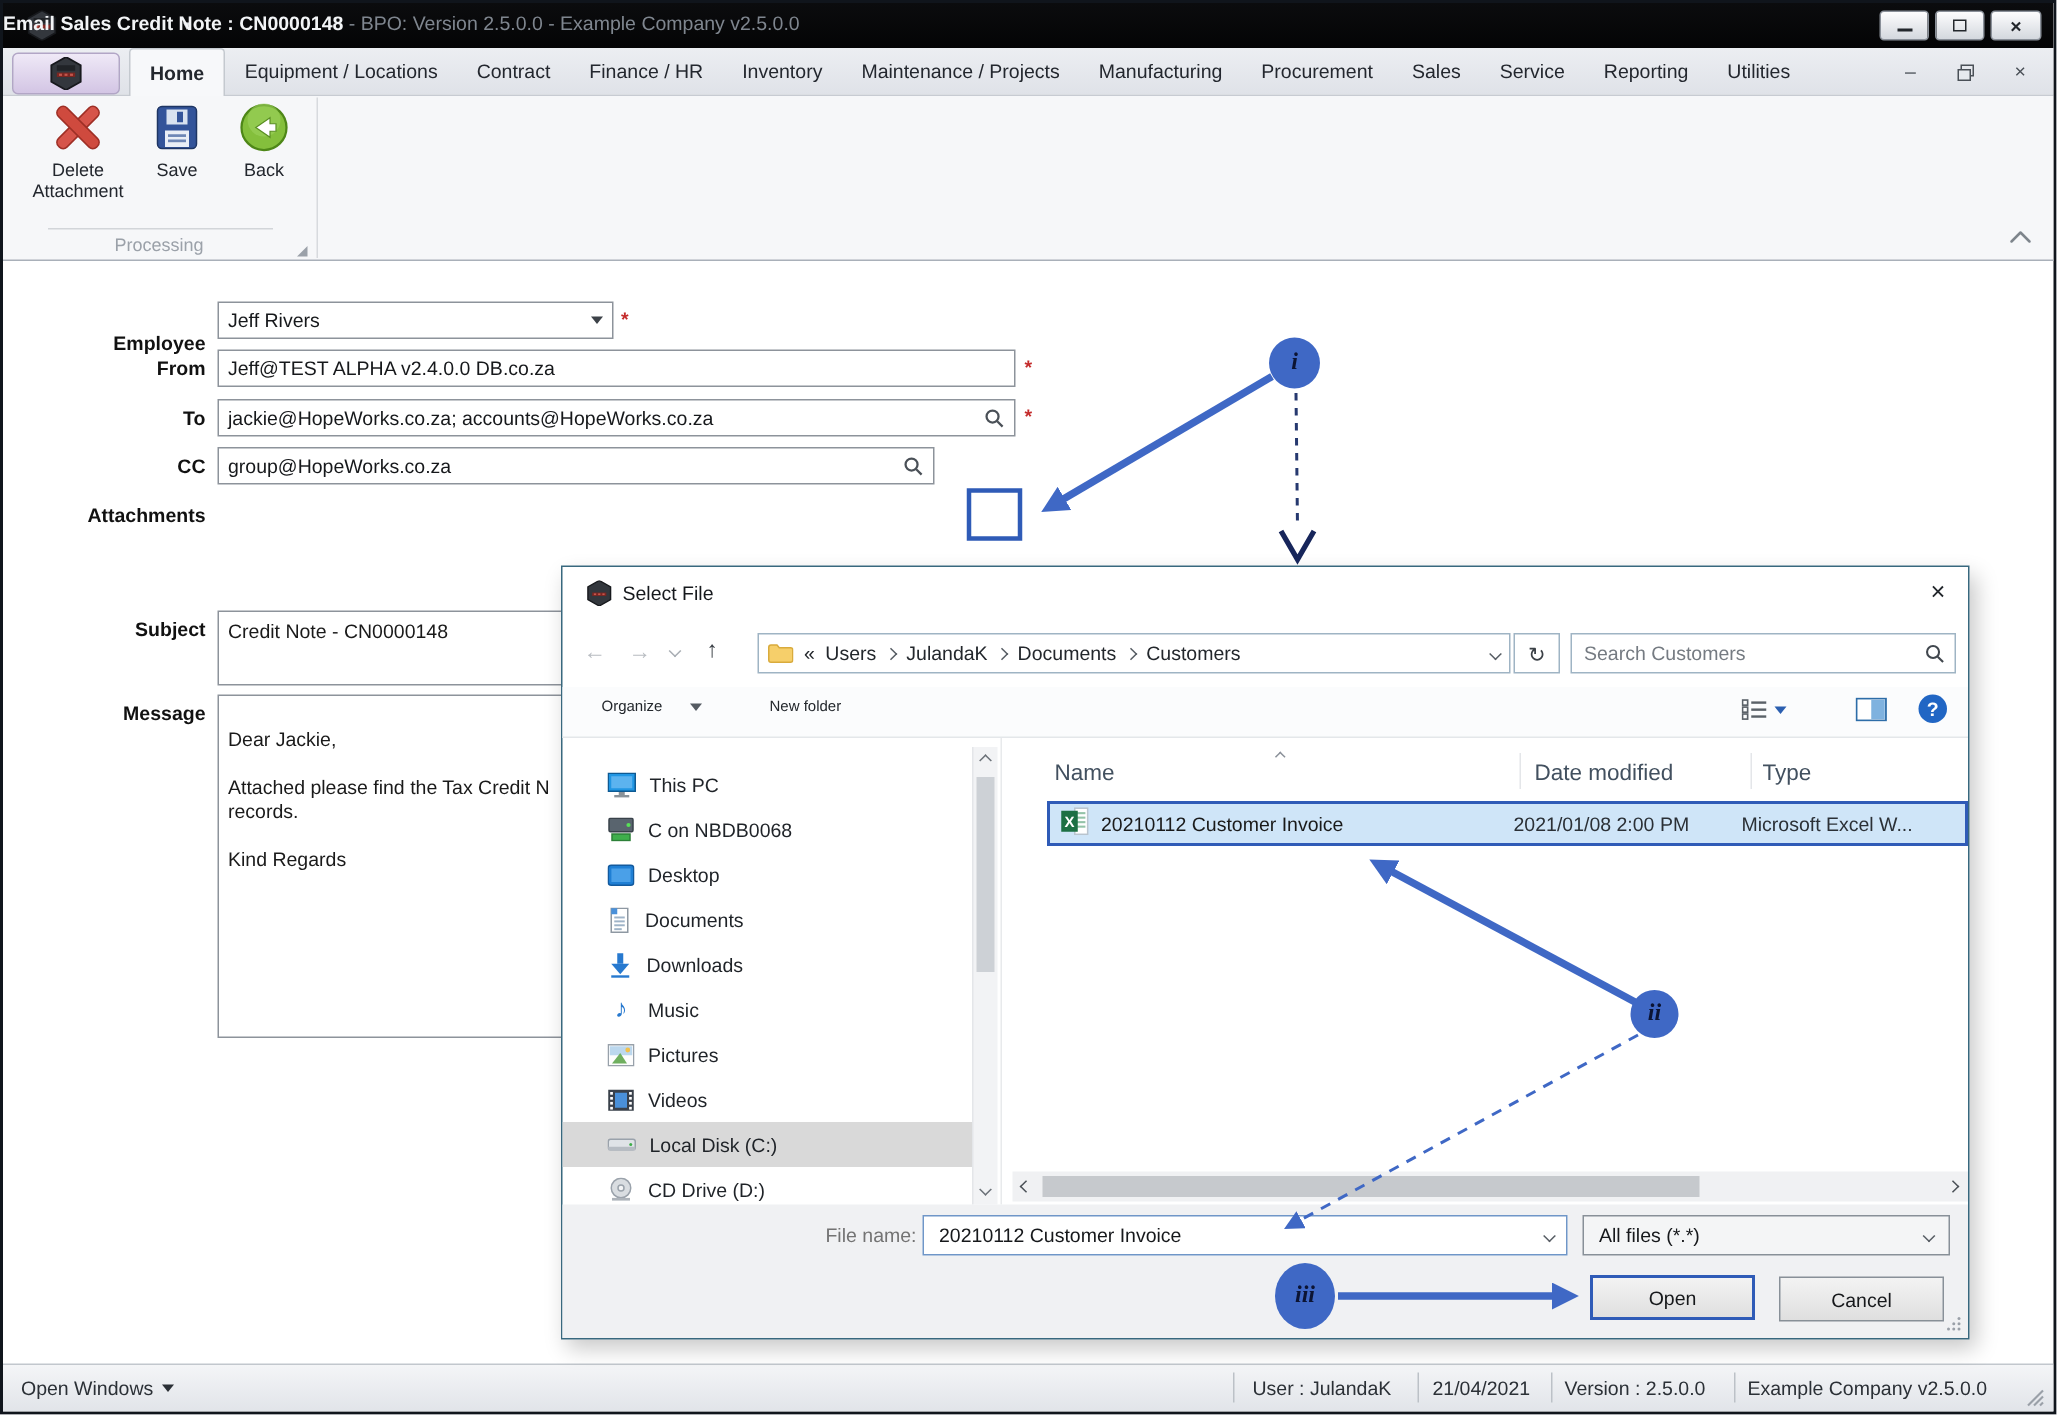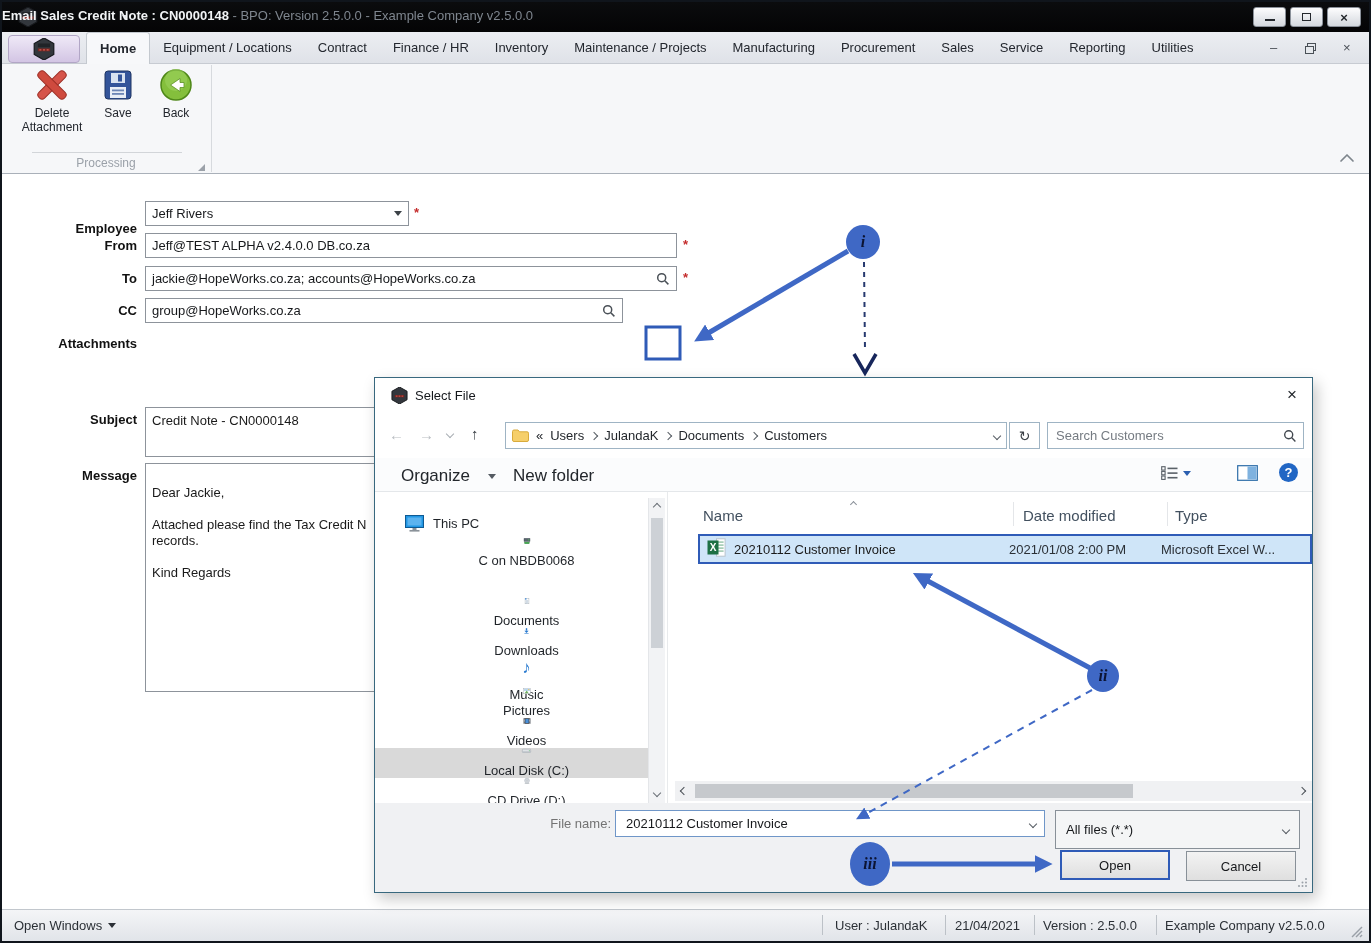--- a/index.html
+++ b/index.html
@@ -61,35 +61,35 @@
   .dlg-close{left:903px;top:6px;width:28px;height:22px;text-align:center;font-size:17px;color:#23272c;line-height:22px;}
   .navglyph{font-size:15px;color:#3b4046;}
   .navglyph.dis{color:#b9bdc2;}
   .crumbbox{left:130px;top:44px;width:502px;height:27px;background:#fff;border:1px solid #9fb4c4;display:flex;align-items:center;padding:0 6px;gap:7px;}
   .crumb{color:#23272c;white-space:nowrap;}
   .searchbox{left:672px;top:44px;width:257px;height:27px;background:#fff;border:1px solid #9fb4c4;display:flex;align-items:center;padding:0 6px;}
   .searchbox input{border:none;outline:none;flex:1;font-family:"Liberation Sans",sans-serif;font-size:13px;color:#42474d;background:transparent;}
   .searchbox input::placeholder{color:#757b82;}
   .refbtn{left:634px;top:44px;width:31px;height:27px;border:1px solid #9fb4c4;background:#fff;display:flex;align-items:center;justify-content:center;color:#3b4046;font-size:14px;}
   .dlg-toolbar{left:0;top:80px;width:937px;height:34px;background:#fbfcfd;border-bottom:1px solid #e4e7ea;}
-  .tool-txt{font-size:17px;color:#23272c;display:flex;align-items:center;gap:18px;}
+  .tool-txt{font-size:10px;color:#23272c;display:flex;align-items:center;gap:18px;}
   .sidebar{left:0;top:114px;width:273px;height:311px;overflow:hidden;}
   .side-item{position:absolute;left:0;width:273px;height:30px;display:flex;align-items:center;gap:9px;padding-left:30px;font-size:13px;color:#1f2328;}
-  .side-item.child{flex-direction:column;}
+  .side-item.child{}
   .side-item.selected{background:#d9d9d9;}
   .vscroll{left:273px;top:120px;width:17px;height:305px;background:#f2f3f5;border-left:1px solid #e4e6e9;}
   .vthumb{left:2px;top:20px;width:12px;height:130px;background:#cdd1d6;}
   .filepane-sep{left:292px;top:114px;width:1px;height:311px;background:#e8eaec;}
   .colhead{font-size:15px;color:#42505f;}
   .filerow{left:323px;top:156px;width:614px;height:30px;background:#cfe5f8;border:2px solid #2f5bb7;display:flex;align-items:center;}
   .hscroll{left:300px;top:403px;width:637px;height:20px;background:#f0f1f3;display:flex;align-items:center;}
   .hthumb{position:absolute;left:20px;top:3px;width:438px;height:14px;background:#c6c9cd;}
   .fname-combo{left:240px;top:432px;width:430px;height:27px;background:#fff;border:1px solid #6f96c8;display:flex;align-items:center;padding:0 8px;}
   .fname-combo input{border:none;outline:none;flex:1;font-family:"Liberation Sans",sans-serif;font-size:13px;color:#16181b;background:transparent;}
-  .ftype{left:680px;top:432px;width:245px;height:39px;background:#f4f5f6;border:1px solid #889098;display:flex;align-items:center;padding:0 10px;color:#16181b;}
+  .ftype{left:680px;top:432px;width:245px;height:27px;background:#f4f5f6;border:1px solid #889098;display:flex;align-items:center;padding:0 10px;color:#16181b;}
   .btn{height:30px;background:linear-gradient(#f3f3f3,#dfdfdf);display:flex;align-items:center;justify-content:center;font-size:13px;color:#16181b;}
   .btn.default{border:2px solid #2f5bb7;}
   .btn.normal{border:1px solid #889098;}
   .grip{color:#9aa0a8;}
   
   .statusbar{left:0;top:907px;width:100%;height:32px;background:linear-gradient(#f4f5f7,#e1e4e9);border-top:1px solid #c2c7cd;}
   .sb-text{font-size:13px;color:#2b3036;}
   .sb-div{top:913px;width:1px;height:20px;background:#bcc1c7;}
   
   .ann-circle{position:absolute;background:#3f68c5;border-radius:50%;color:#0c1433;
@@ -334,20 +334,27 @@
           </svg>
         <span class="si-label">This PC</span>
       </div>
       <div class="side-item child" style="top:46px;">
         <svg width="18" height="16" viewBox="0 0 18 16">
             <rect x="1" y="0.5" width="16" height="9" rx="1" fill="#59646e" stroke="#39424a"></rect>
             <circle cx="14" cy="5" r="1.4" fill="#57e057"></circle>
             <rect x="3" y="11" width="12" height="4.4" fill="#3faf4c" stroke="#2c8038"></rect>
           </svg>
         <span class="si-label">C on NBDB0068</span>
+      </div>
+      <div class="side-item child" style="top:76px;">
+        <svg width="18" height="15" viewBox="0 0 18 15">
+            <rect x="0.5" y="0.8" width="17" height="13.4" rx="2" fill="#1f7fd4" stroke="#135a9e"></rect>
+            <rect x="2.6" y="3" width="12.8" height="9" fill="#4aa0e8"></rect>
+          </svg>
+        <span class="si-label">Desktop</span>
       </div>
       <div class="side-item child" style="top:106px;">
         <svg width="16" height="17" viewBox="0 0 16 17">
             <rect x="2.5" y="0.5" width="11" height="16" fill="#ffffff" stroke="#8e98a2"></rect>
             <rect x="2.5" y="0.5" width="4" height="4" fill="#4a90d9"></rect>
             <rect x="4.5" y="6" width="7" height="1.3" fill="#9fb4c8"></rect>
             <rect x="4.5" y="8.6" width="7" height="1.3" fill="#9fb4c8"></rect>
             <rect x="4.5" y="11.2" width="7" height="1.3" fill="#9fb4c8"></rect>
             <rect x="4.5" y="13.8" width="5" height="1.3" fill="#9fb4c8"></rect>
           </svg>

